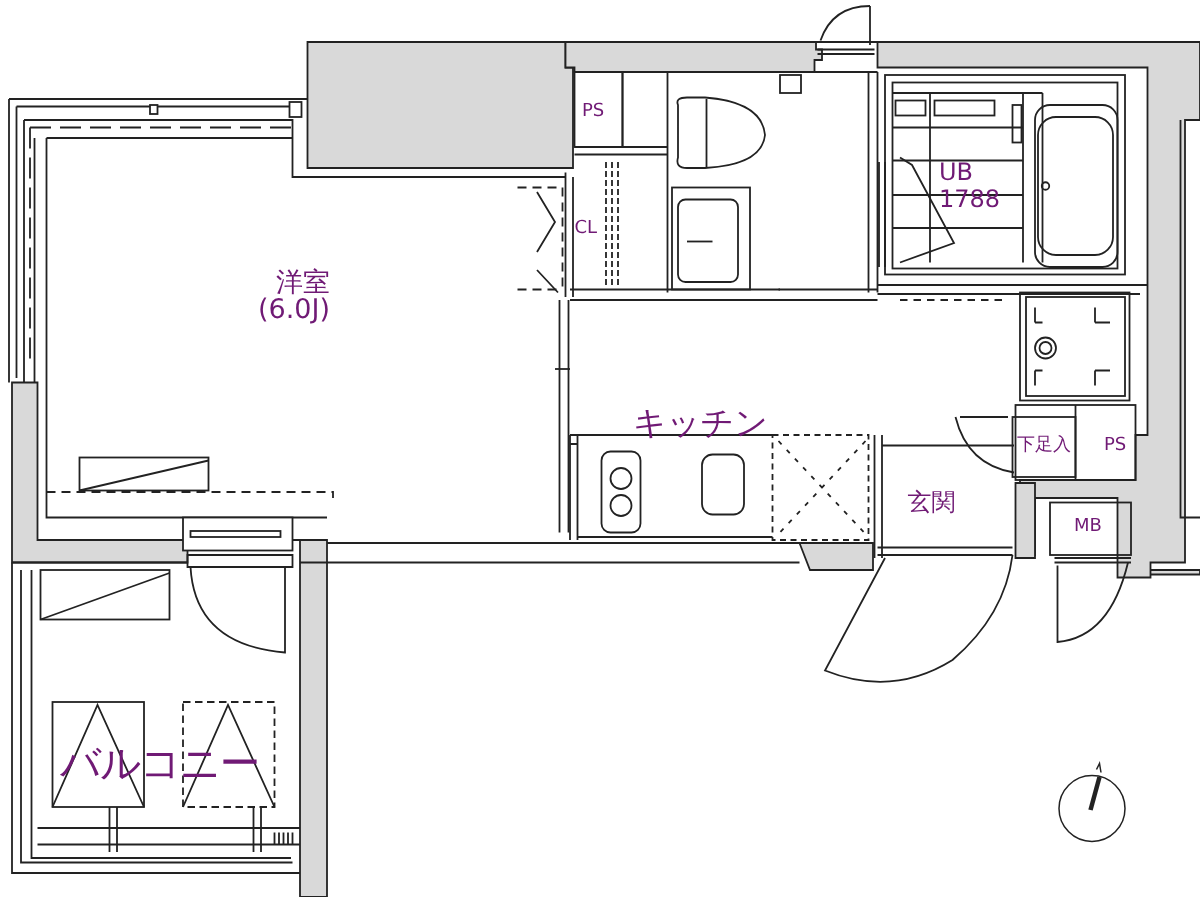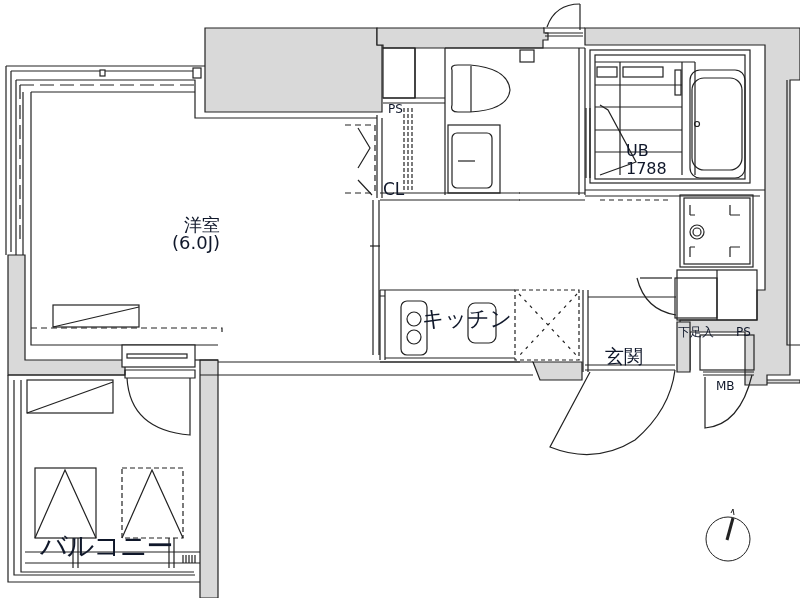--- a/index.html
+++ b/index.html
@@ -1,26 +1,26 @@
 <!DOCTYPE html>
 <html><head>
 <meta charset="utf-8">
 <style>
   html,body{margin:0;padding:0;background:#fff;}
   body{width:800px;height:598px;overflow:hidden;position:relative;font-family:"DejaVu Sans","Liberation Sans",sans-serif;}
   #plan{position:absolute;left:0;top:0;width:800px;height:598px;}
-  .lbl{position:absolute;color:#0f172a;white-space:nowrap;line-height:1;margin-top:36px;}
+  .lbl{position:absolute;color:#701a75;white-space:nowrap;line-height:1;}
   .room-main{left:140px;top:180px;font-size:18px;text-align:right;width:80px;}
   .room-main span{display:block;}
-  .cl{left:383px;top:145px;font-size:17px;}
+  .cl{left:383px;top:145px;font-size:12px;}
   .ps1{left:388px;top:67px;font-size:12px;}
   .ub{left:626px;top:106px;font-size:16px;text-align:left;width:40px;}
   .ub span{display:block;line-height:1.15;}
   .kitchen{left:422px;top:272px;font-size:22px;}
-  .genkan{left:605px;top:311px;font-size:19px;}
+  .genkan{left:605px;top:327px;font-size:16px;}
   .geta{left:678px;top:290px;font-size:12px;}
   .ps2{left:736px;top:290px;font-size:12px;}
   .mb{left:716px;top:344px;font-size:12px;}
   .balcony{left:40px;top:496px;font-size:27px;font-weight:normal;letter-spacing:-1px;}
 </style>
 </head>
 <body>
 
 <svg id="plan" viewBox="0 0 800 598" xmlns="http://www.w3.org/2000/svg">
   <g fill="none" stroke="#222" stroke-width="1.2">

